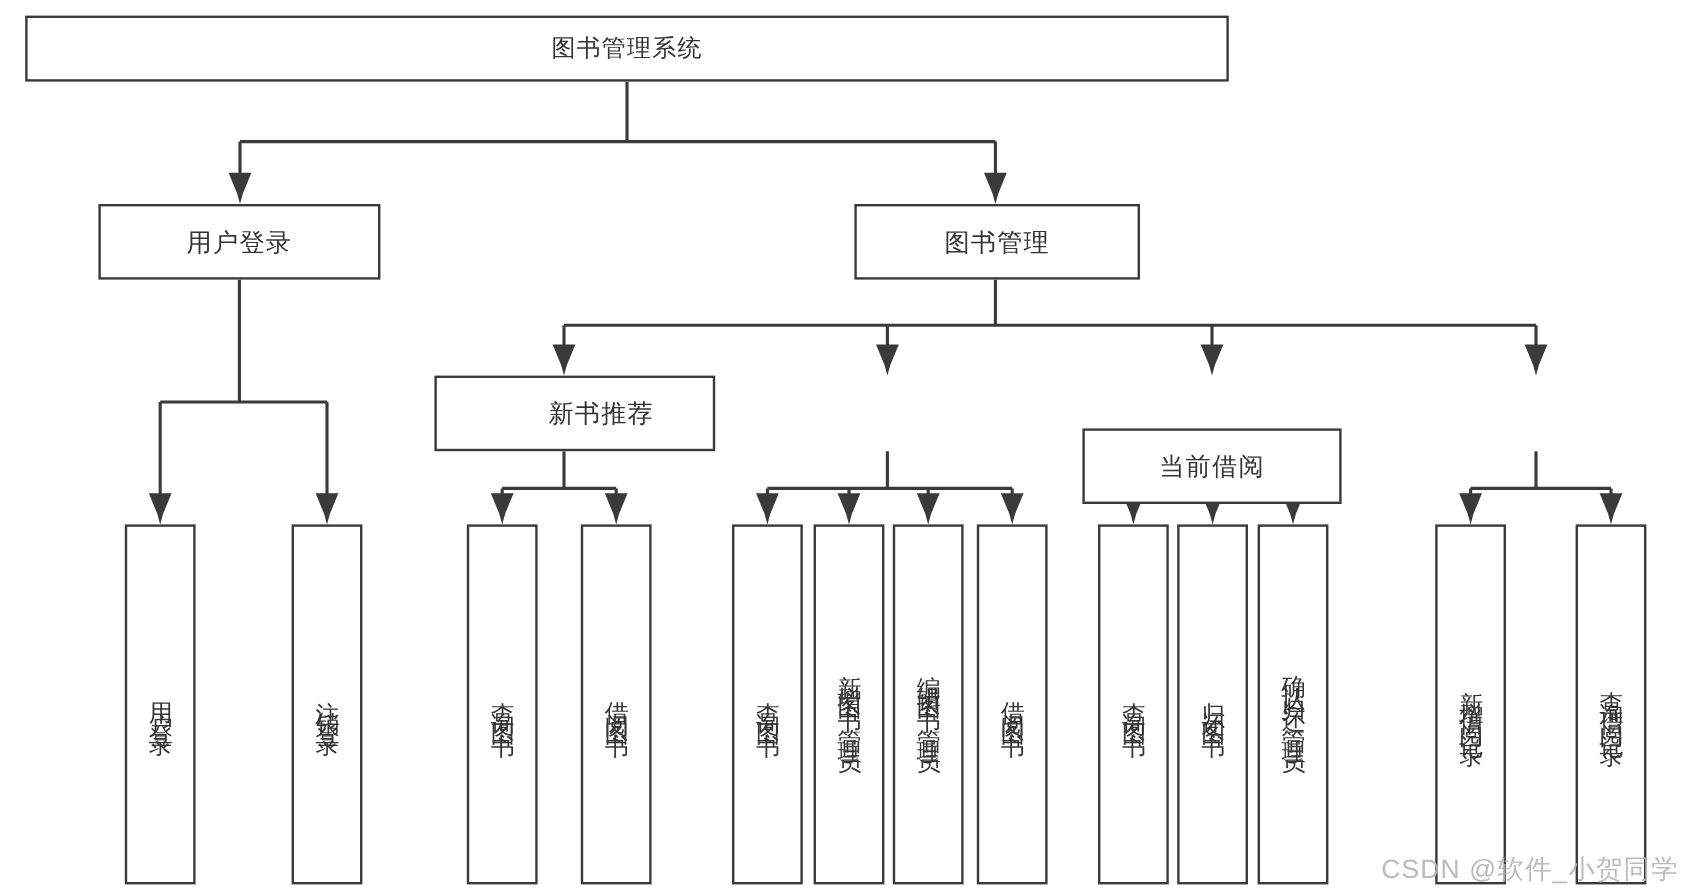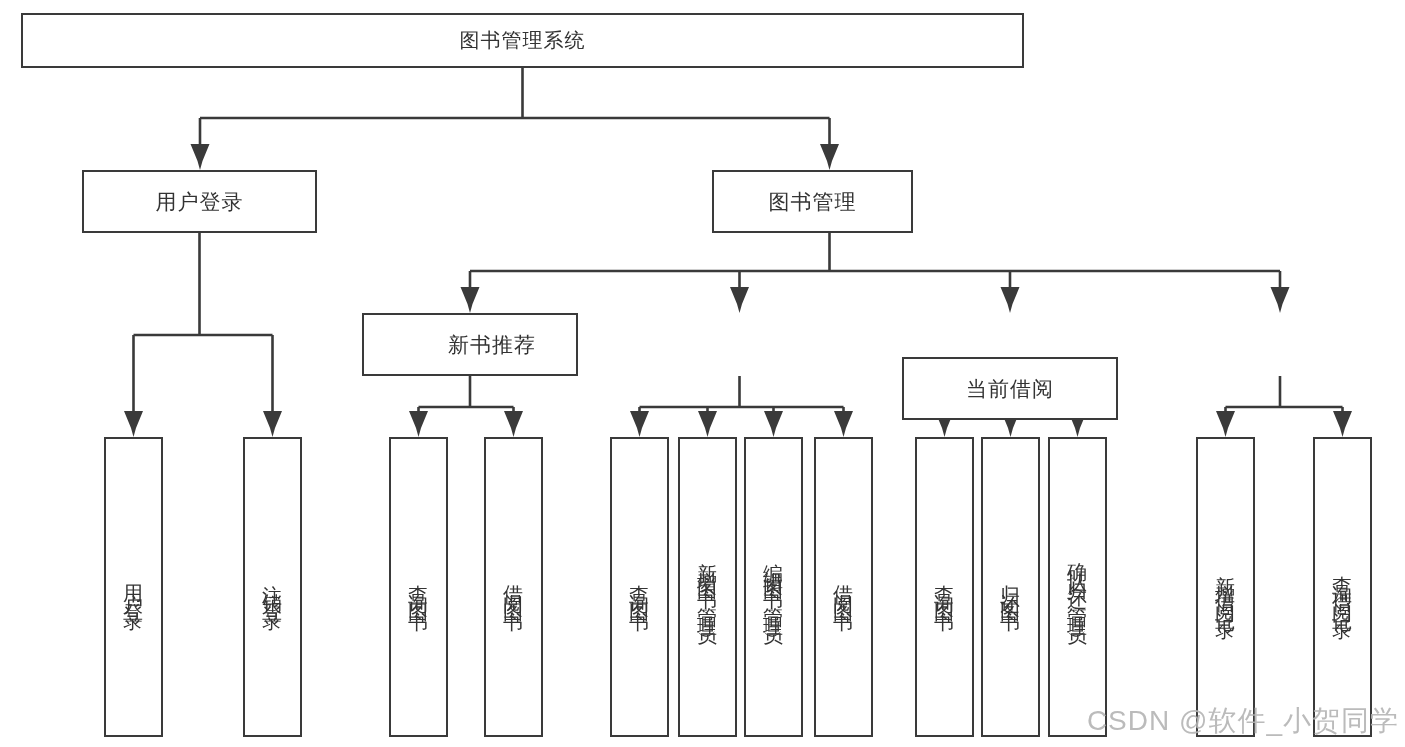--- a/index.html
+++ b/index.html
@@ -37,21 +37,21 @@
     writing-mode:vertical-rl;
     text-orientation:mixed;
     font-size:20px;
     letter-spacing:9px;
     line-height:1;
     color:#333333;
   }
   .watermark{
     position:absolute;
     right:6px;bottom:7px;
-    font-size:28px;
+    font-size:22px;
     color:#b4b4b4;
     opacity:0.9;
     letter-spacing:1px;
     white-space:nowrap;
   }
 </style>
 </head>
 <body>
 
 <div class="stage">
@@ -92,25 +92,25 @@
     </g>
   </svg>
 
   <div class="node root" style="left:21px;top:13px;width:1003px;height:55px;text-align:right;">
     <span>图书管理系统</span>
   </div>
 
   <div class="node" style="left:82px;top:170px;width:235px;height:63px;">
     <span>用户登录</span>
   </div>
-  <div class="node" style="left:712px;top:170px;width:201px;height:63px;text-align:right;">
+  <div class="node" style="left:712px;top:170px;width:238px;height:63px;text-align:right;">
     <span>图书管理</span>
   </div>
 
-  <div class="node" style="left:362px;top:313px;width:216px;height:63px;padding-left:44px;">
+  <div class="node" style="left:362px;top:313px;width:234px;height:63px;padding-left:44px;">
     <span>新书推荐</span>
   </div>
   <div class="node" style="left:902px;top:313px;width:216px;height:63px;margin-top:44px;">
     <span>当前借阅</span>
   </div>
 
   <div class="leaf" style="left:104px;">
     <span>用户登录</span>
   </div>
   <div class="leaf" style="left:243px;">

